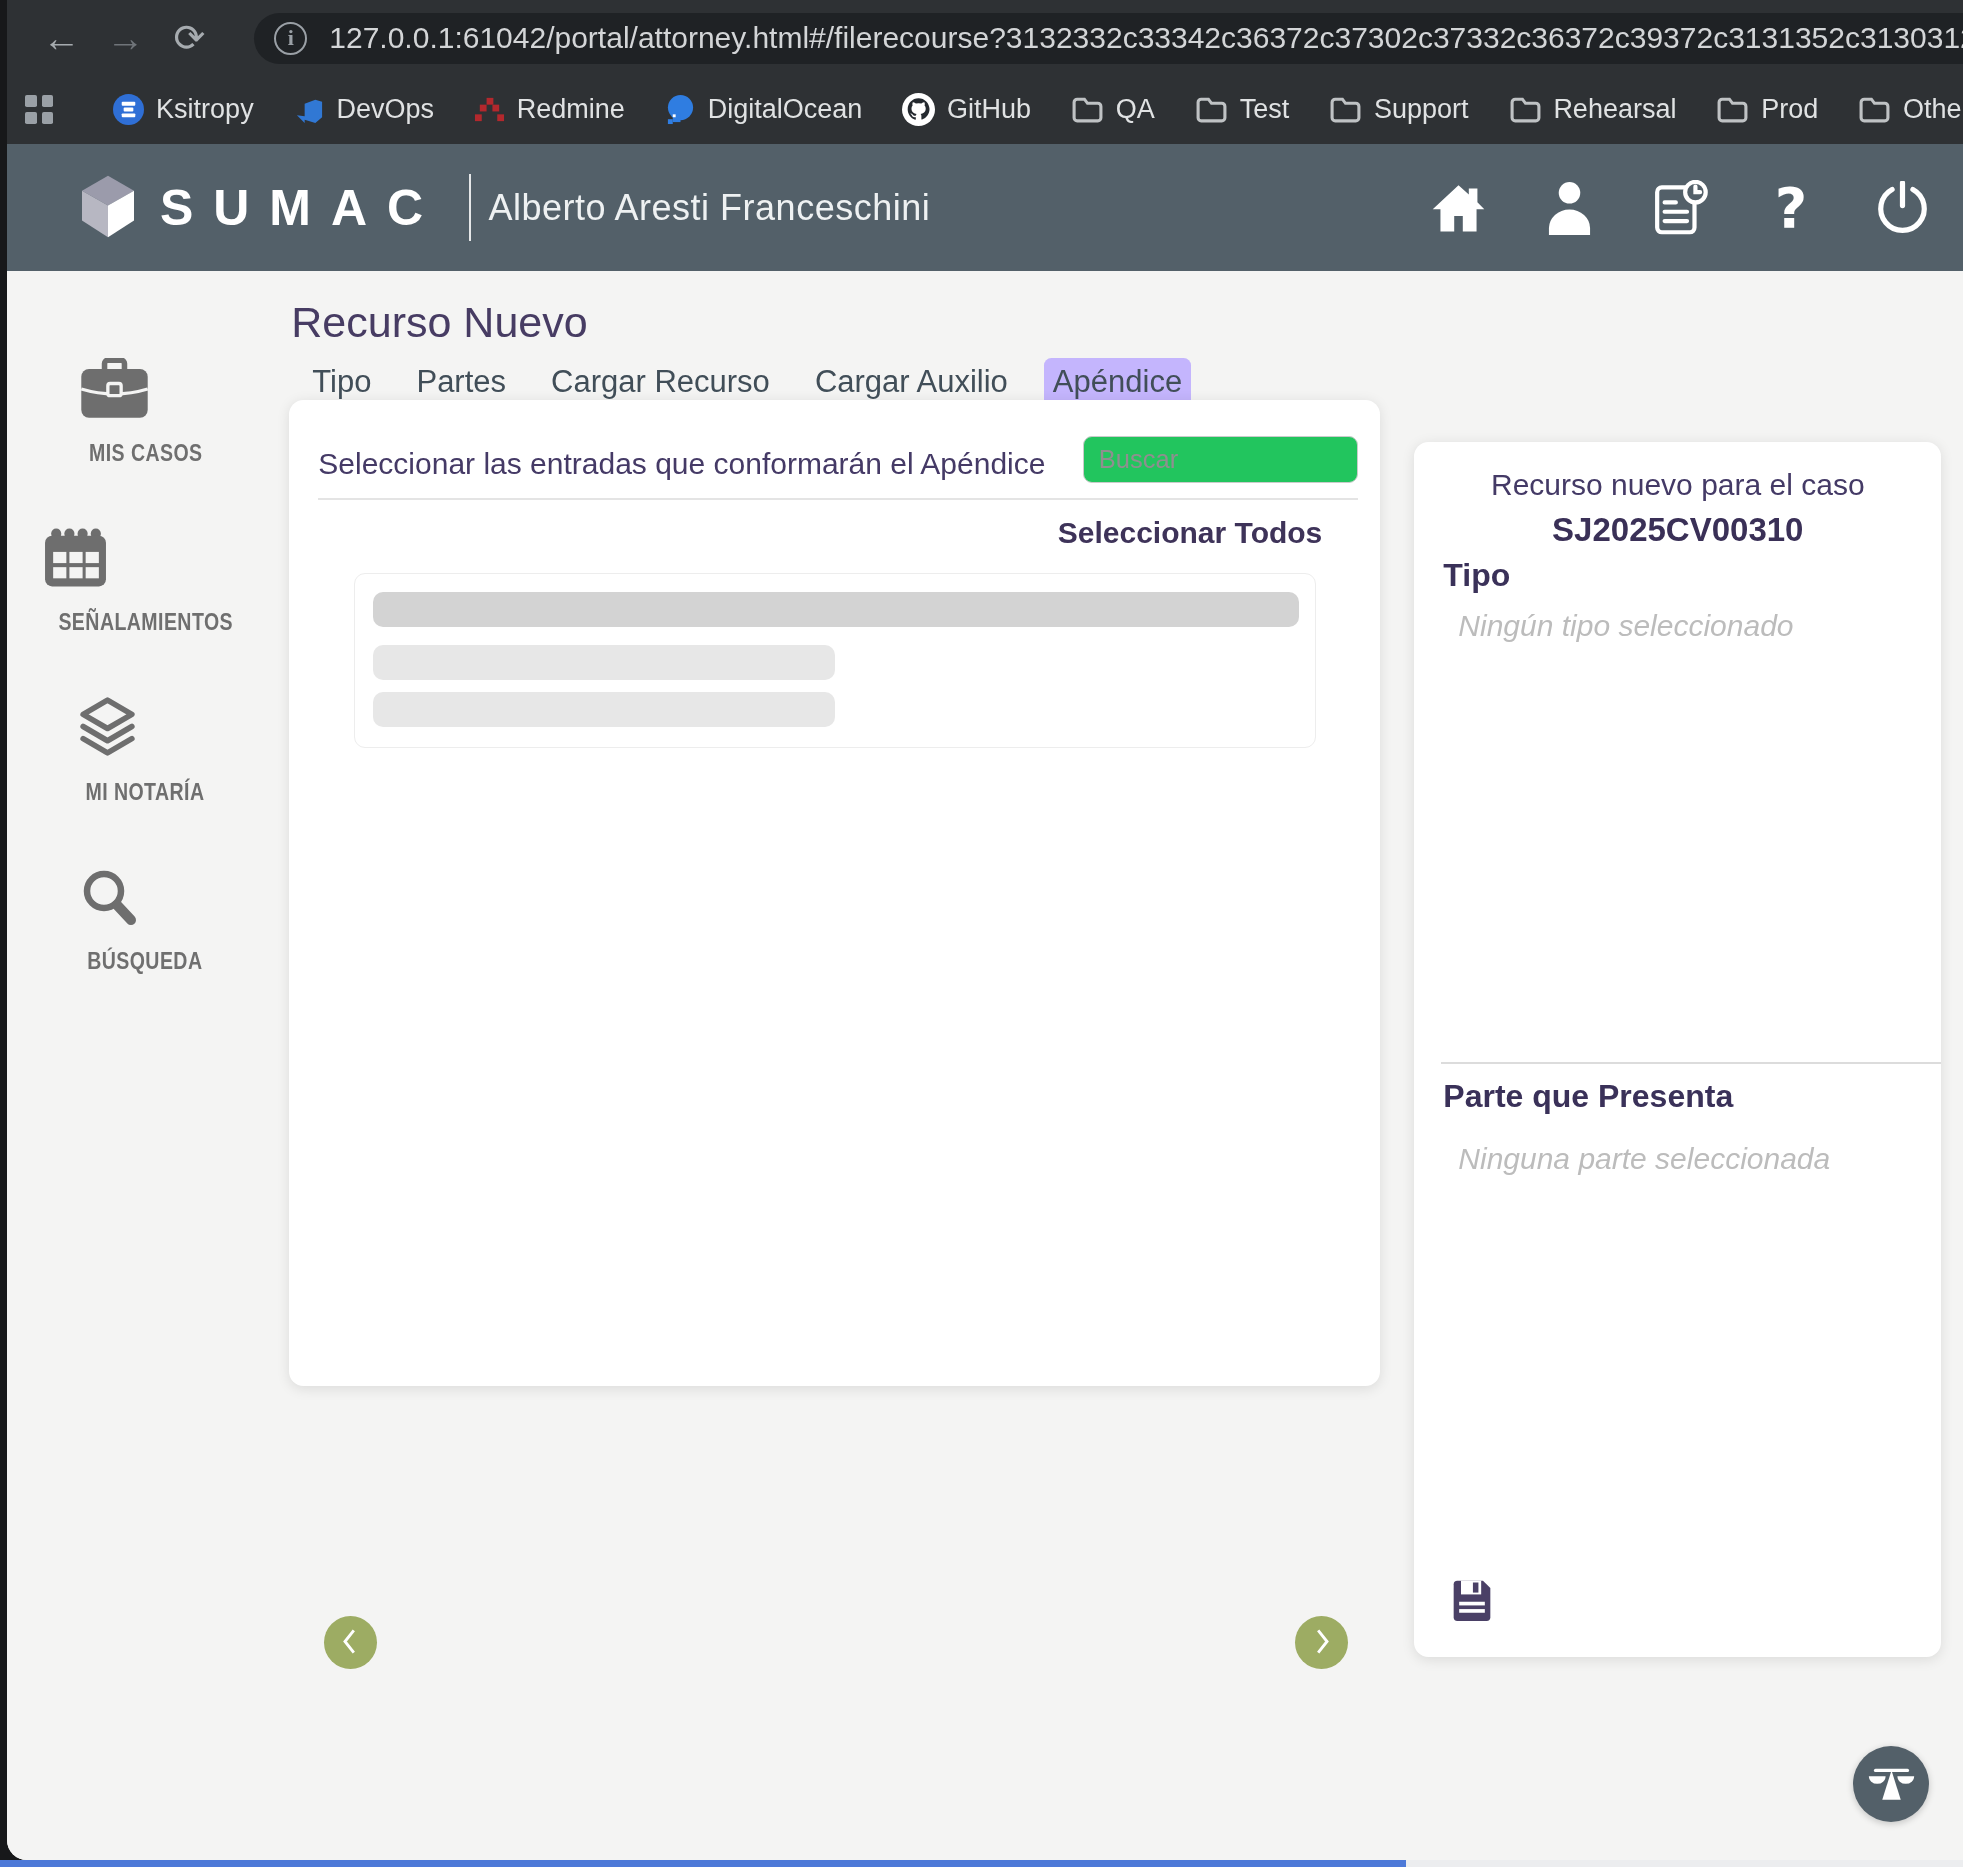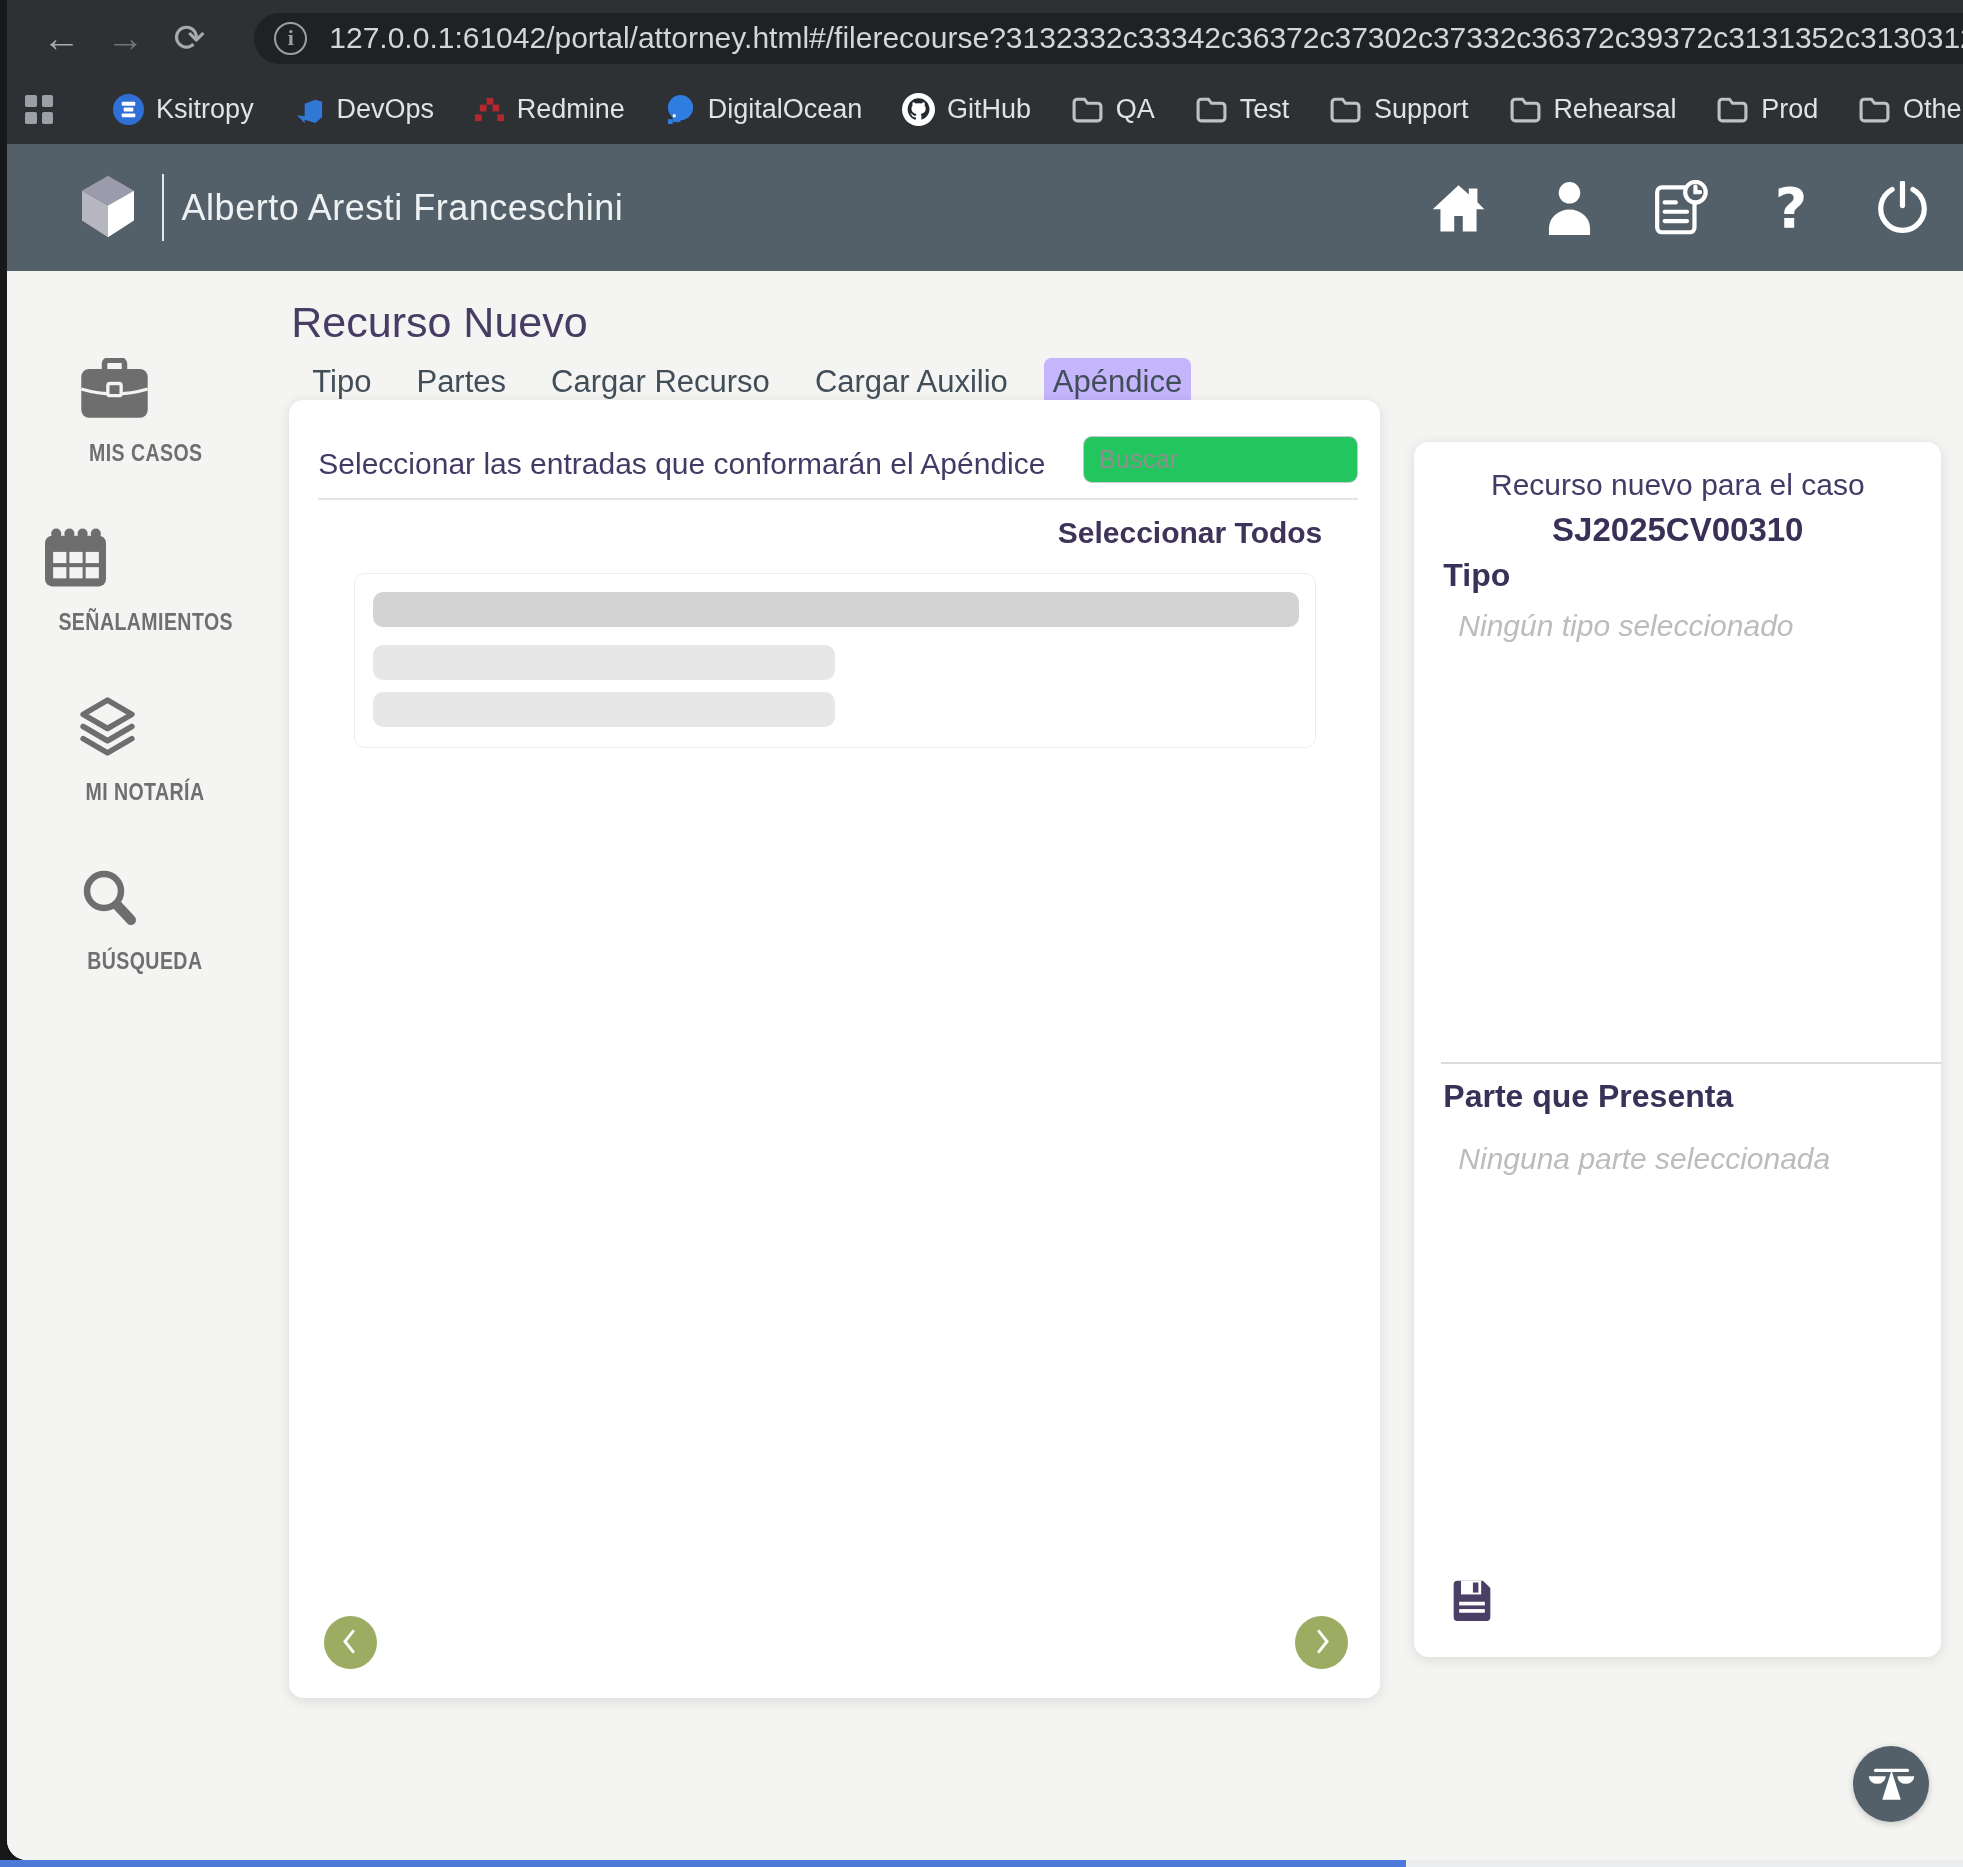--- a/index.html
+++ b/index.html
@@ -72,21 +72,21 @@
   .tabs { position:absolute; left:296px; top:87px; display:flex; gap:27px; }
   .tab {
     font-size:31px; color:#414e58; padding:5.5px 9px 9px; cursor:pointer; position:relative;
   }
   .tab.active { background:#c4b5fd; border-radius:7.3px 7.3px 0 0; }
   .tab.active::after {
     content:""; position:absolute; left:1.8px; right:1.8px; bottom:-3.6px; height:6.4px;
     background:#a4b157; border-radius:2.7px;
   }
   .card {
-    position:absolute; left:282px; top:129px; width:1091px; height:1298px;
+    position:absolute; left:282px; top:129px; width:1091px; height:986px;
     background:#fff; border-radius:14.5px; box-shadow:0 2.7px 12.7px rgba(0,0,0,.10);
   }
   .card-heading { position:absolute; left:29px; top:47px; font-size:30px; color:#453a66; }
   .search-input {
     position:absolute; right:22px; top:36px; width:275px; height:47px;
     border:1.8px solid #cbcbcb; border-radius:9px; font-size:25.5px; padding:0 14.5px;
     color:#444; background:#22c55e; font-family:"Liberation Sans", sans-serif; outline:none;
   }
   .search-input::placeholder { color:#8f8f8f; }
   .card-divider { position:absolute; left:29px; right:22px; top:98px; height:1.8px; background:#e4e4e4; }
@@ -256,20 +256,21 @@
   </div>
 
   <div class="appbar">
     <span class="logo">
       <svg width="56" height="65" viewBox="0 0 60 70">
           <polygon points="30,2 58,18 30,34 2,18" fill="#9b9bab"></polygon>
           <polygon points="2,18 30,34 30,68 2,50" fill="#b7b7c2"></polygon>
           <polygon points="58,18 30,34 30,68 58,50" fill="#ffffff"></polygon>
         </svg>
     </span>
+    <span class="brand">SUMAC</span>
     <span class="appbar-sep"></span>
     <span class="username">Alberto Aresti Franceschini</span>
     <div class="appbar-icons">
       <span class="aicon">
         <svg width="55" height="49" viewBox="0 0 64 56" fill="#fff">
             <path d="M32 2 44 13V6h10v16l8 8h-9v26H37V38h-10v18H11V30H2z"></path>
           </svg>
       </span>
       <span class="aicon">
         <svg width="47" height="55" viewBox="0 0 48 56" fill="#fff">

